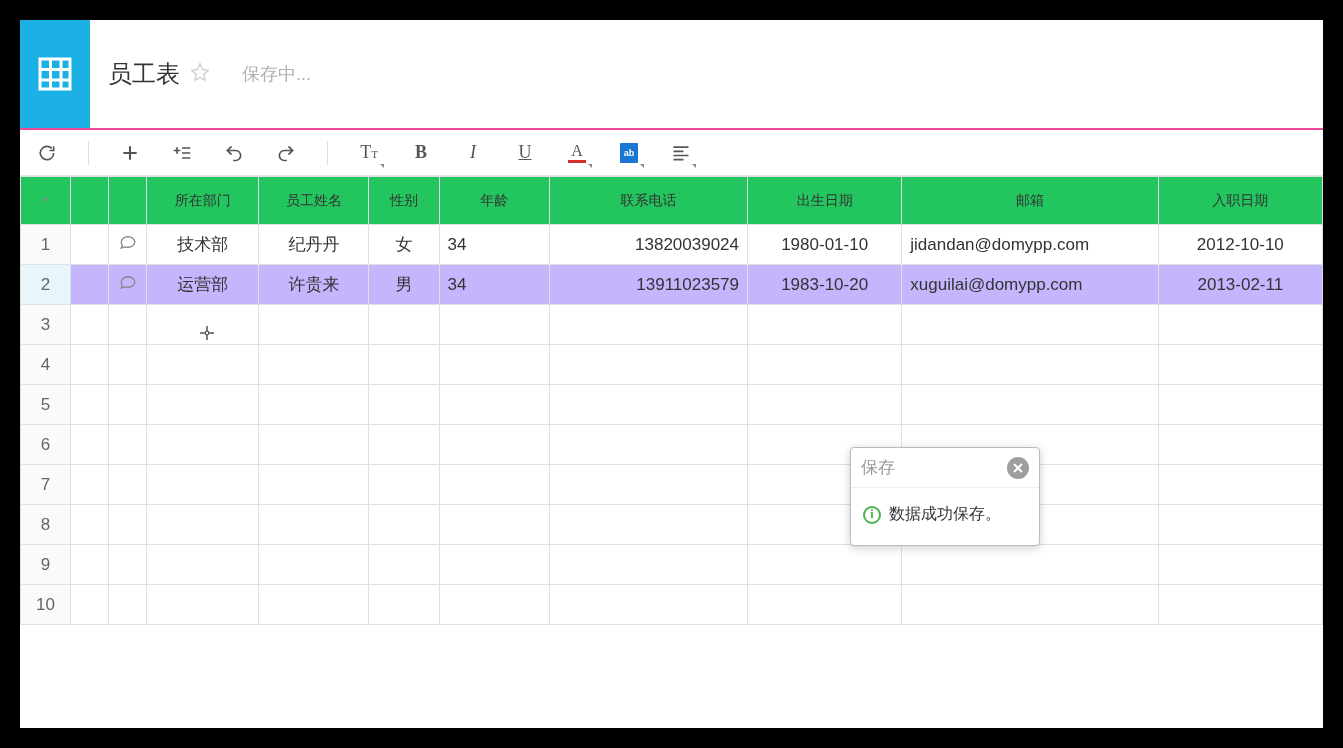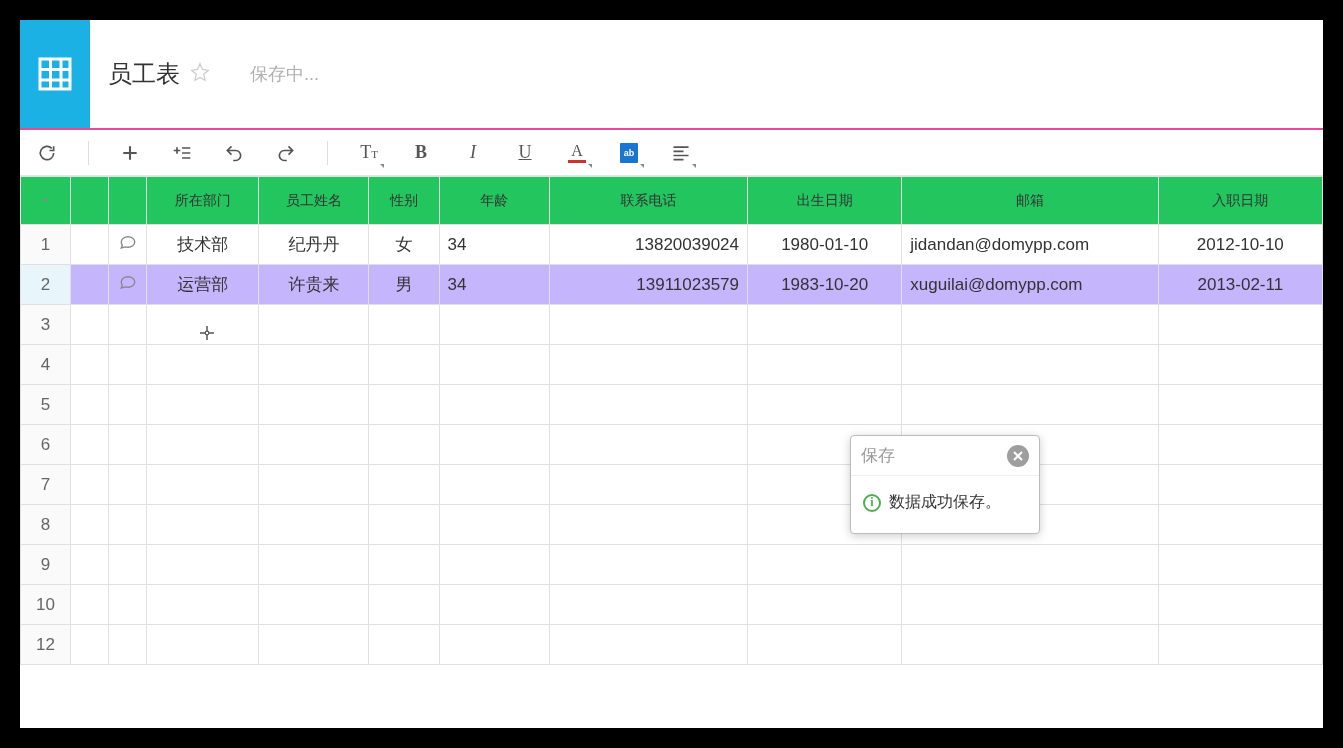--- a/index.html
+++ b/index.html
@@ -42,21 +42,21 @@
     color: #333;
     font-weight: 400;
   }
   .star-icon {
     color: #ccc;
     cursor: pointer;
   }
   .saving-text {
     font-size: 18px;
     color: #b0b0b0;
-    margin-left: 30px;
+    margin-left: 22px;
   }
   
   .toolbar {
     height: 46px;
     display: flex;
     align-items: center;
     padding: 0 10px;
     gap: 18px;
     border-bottom: 1px solid #e5e5e5;
   }
@@ -433,44 +433,31 @@
             <td class="comment-col"></td>
             <td class="center"></td>
             <td class="center"></td>
             <td class="center"></td>
             <td class="left"></td>
             <td class="right"></td>
             <td class="center"></td>
             <td class="left"></td>
             <td class="center"></td>
           </tr>
-          <tr>
-            <td class="rownum-col">12</td>
-            <td class="expand-col"></td>
-            <td class="comment-col"></td>
-            <td class="center"></td>
-            <td class="center"></td>
-            <td class="center"></td>
-            <td class="left"></td>
-            <td class="right"></td>
-            <td class="center"></td>
-            <td class="left"></td>
-            <td class="center"></td>
-          </tr>
         </tbody>
     </table>
 
     <div class="cursor-cross" id="cursor-cross" style="left: 179px; top: 149px;">
       <svg viewBox="0 0 16 16">
         <path stroke="#555" stroke-width="1.5" fill="none" d="M8 1v5M8 10v5M1 8h5M10 8h5"></path>
         <circle cx="8" cy="8" r="1.8" fill="none" stroke="#555" stroke-width="1.2"></circle>
       </svg>
     </div>
 
-    <div class="dialog" id="dialog" style="left: 830px; top: 259px;">
+    <div class="dialog" id="dialog" style="left: 830px; top: 271px;">
       <div class="dialog-head">
         <span class="dialog-title">保存</span>
         <span class="dialog-close">
           <svg viewBox="0 0 12 12">
               <path stroke="#fff" stroke-width="2" d="M2 2l8 8M10 2l-8 8"></path>
             </svg>
         </span>
       </div>
       <div class="dialog-body">
         <span class="info-icon">i</span>

